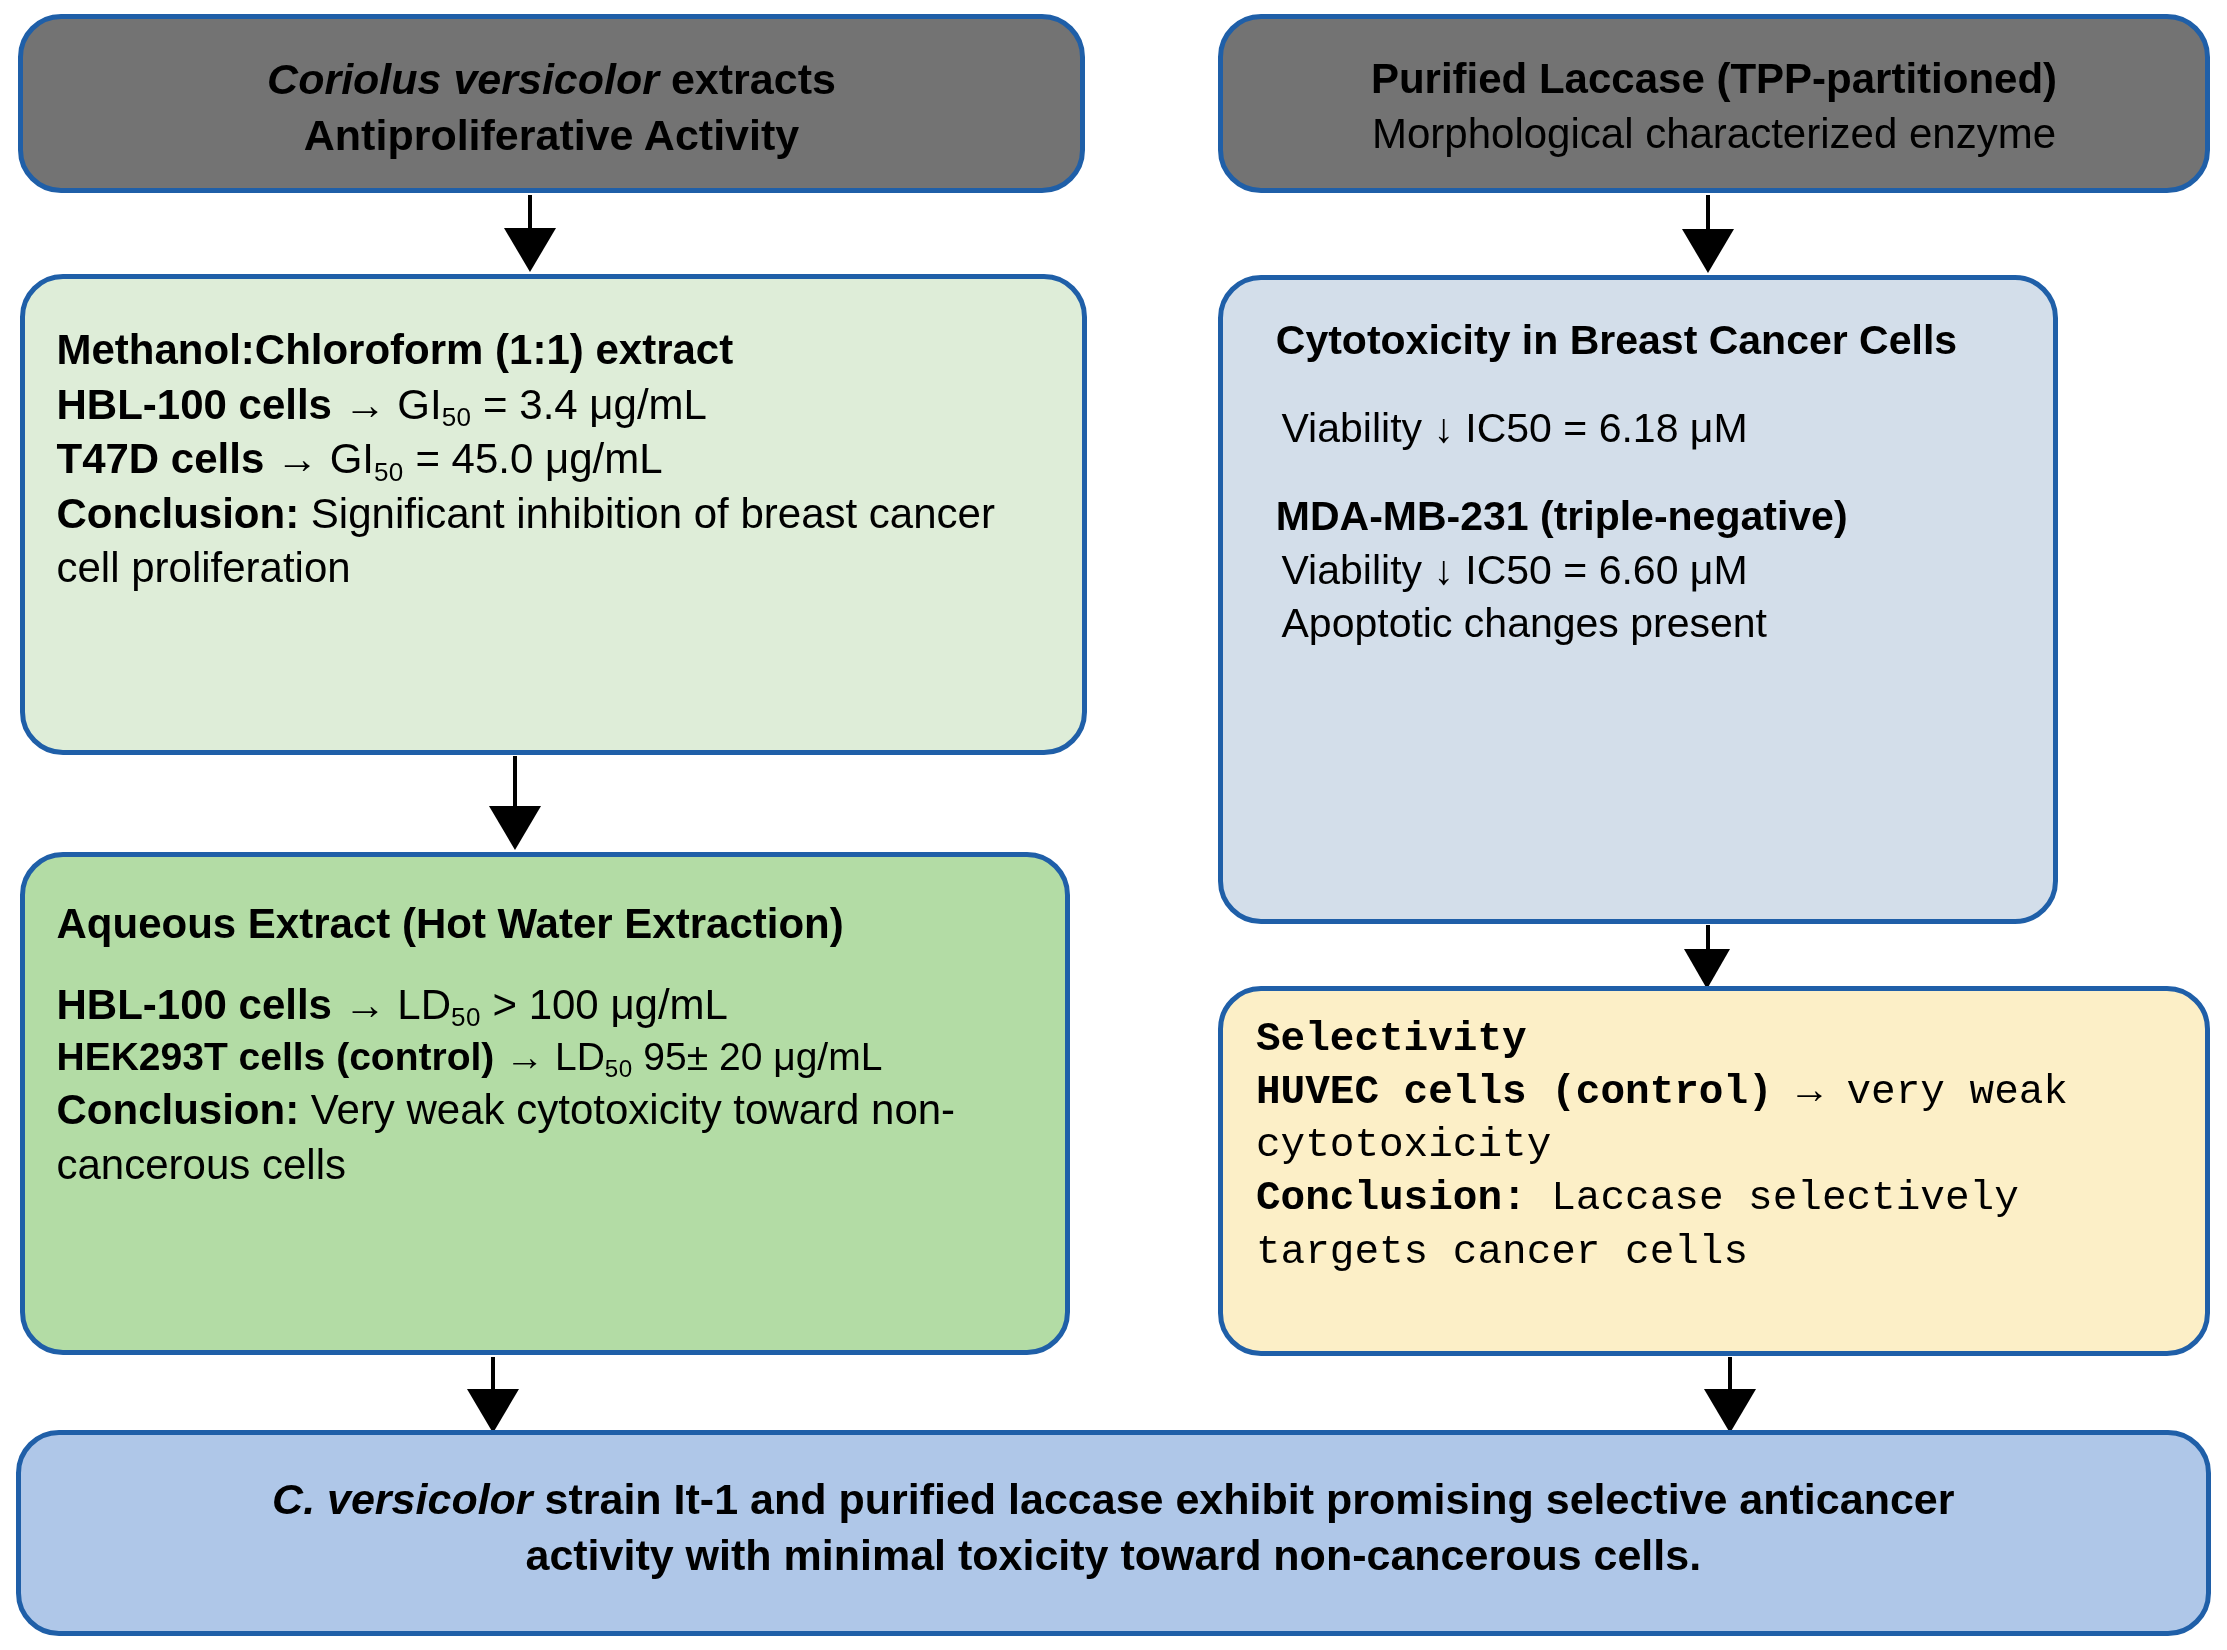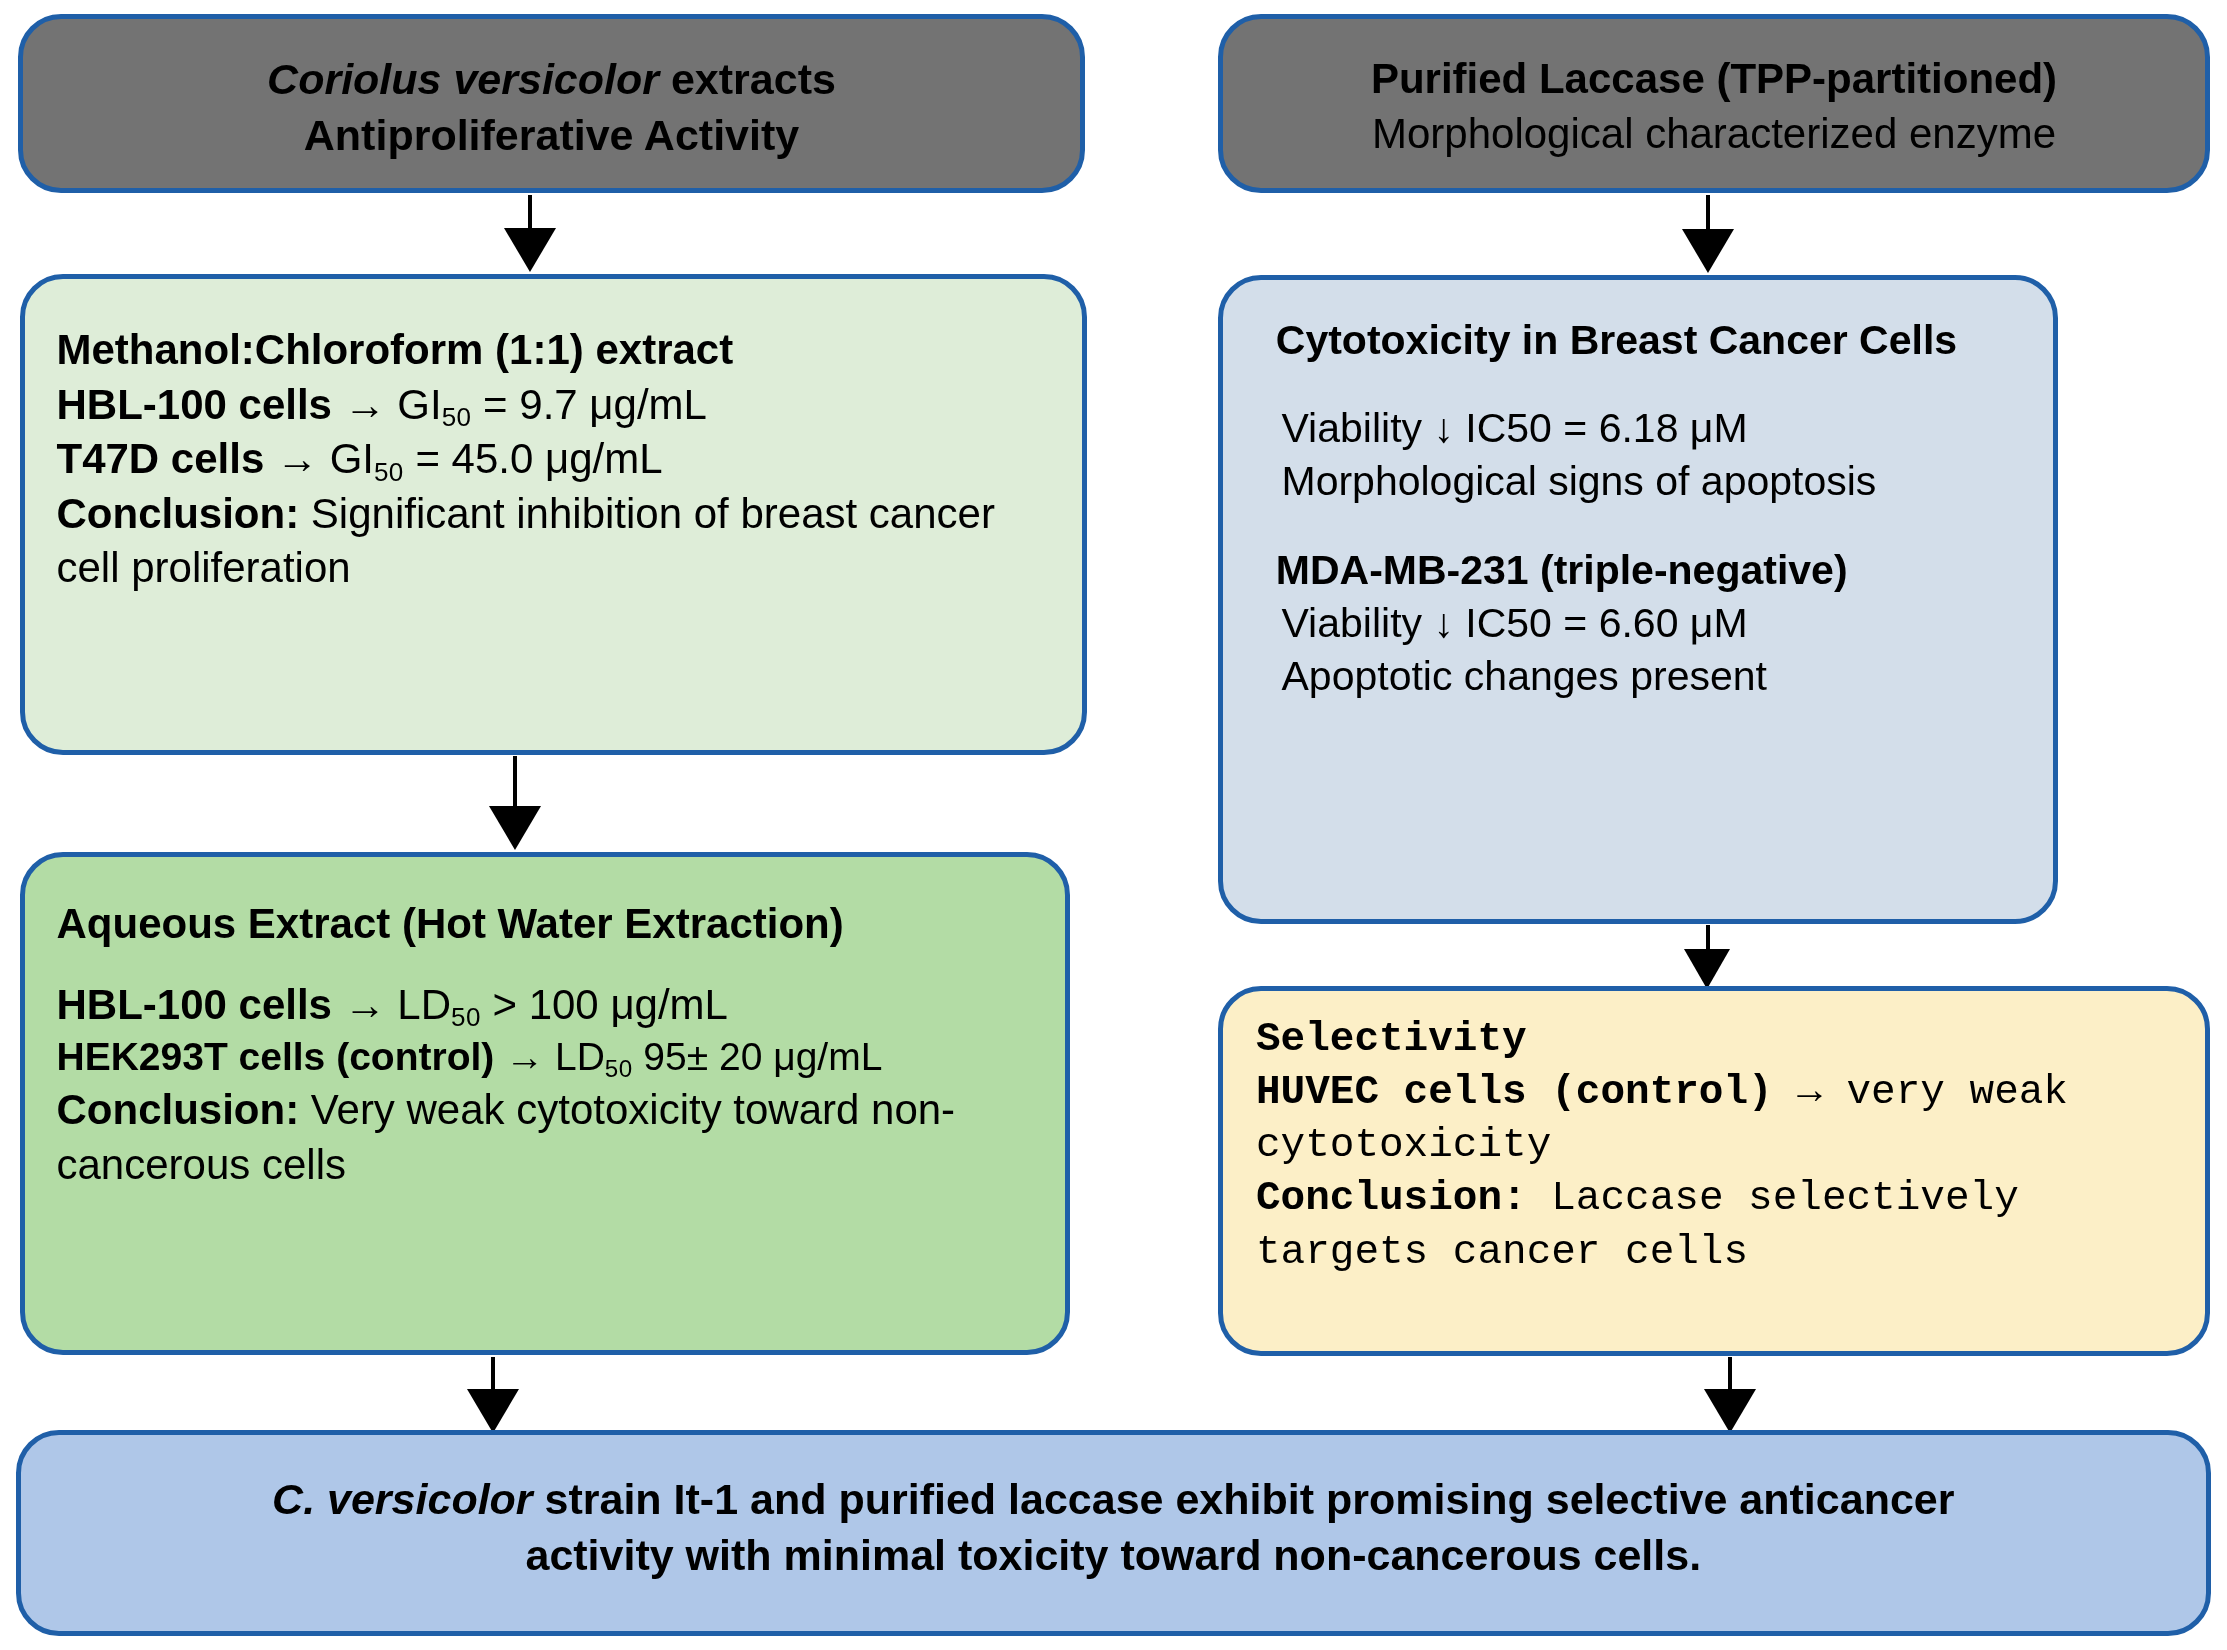--- a/index.html
+++ b/index.html
@@ -93,21 +93,21 @@
   </div>
 
   <div class="arrow" style="left:530px; top:195px; height:77px;">
     <div class="shaft" style="height:37px;"></div>
     <div class="head" style="top:33px;"></div>
   </div>
 
   <div class="node fill-green-light" style="left:20px; top:274px; width:1067px; height:481px; padding-top:44px; font-size:42px;">
     <p class="line b">Methanol:Chloroform (1:1) extract</p>
     <p class="line">
-      <span class="b">HBL-100 cells</span><span class="b">&nbsp;</span><span class="b">→</span><span>&nbsp;</span><span>GI</span><sub>50</sub><span> = 9.7 μg/mL</span>
+      <span class="b">HBL-100 cells</span><span class="b">&nbsp;</span><span class="b">→</span><span>&nbsp;</span><span>GI</span><sub>50</sub><span> = 3.4 μg/mL</span>
     </p>
     <p class="line">
       <span class="b">T47D cells</span><span class="b">&nbsp;</span><span class="b">→</span><span>&nbsp;</span><span>GI</span><sub>50</sub><span> = 45.0 μg/mL</span>
     </p>
     <p class="line wrap">
       <span class="b">Conclusion:</span><span> Significant inhibition of breast cancer cell proliferation</span>
     </p>
   </div>
 
   <div class="arrow" style="left:515px; top:756px; height:96px;">
@@ -141,21 +141,20 @@
 
   <div class="arrow" style="left:1708px; top:195px; height:79px;">
     <div class="shaft" style="height:39px;"></div>
     <div class="head" style="top:34px;"></div>
   </div>
 
   <div class="node fill-blue-grey" style="left:1218px; top:275px; width:840px; height:649px; padding:34px 37px; font-size:41px;">
     <p class="line b" style="margin-left:15.8px;">Cytotoxicity in Breast Cancer Cells</p>
     <div class="spacer" style="height:0.85em;"></div>
     <p class="line" style="margin-left:21.5px;">Viability ↓  IC50 = 6.18 μM</p>
-    <p class="line" style="margin-left:21.5px;">Morphological signs of apoptosis</p>
     <div class="spacer" style="height:0.85em;"></div>
     <p class="line b" style="margin-left:15.8px;">MDA-MB-231 (triple-negative)</p>
     <p class="line" style="margin-left:21.5px;">Viability ↓ IC50 = 6.60 μM</p>
     <p class="line" style="margin-left:21.5px;">Apoptotic changes present</p>
   </div>
 
   <div class="arrow" style="left:1708px; top:925px; height:64px;">
     <div class="shaft" style="height:29px;"></div>
     <div class="head" style="top:24px; border-top-width:40px; border-left-width:23.6px; border-right-width:23.6px; left:-23.6px;"></div>
   </div>

